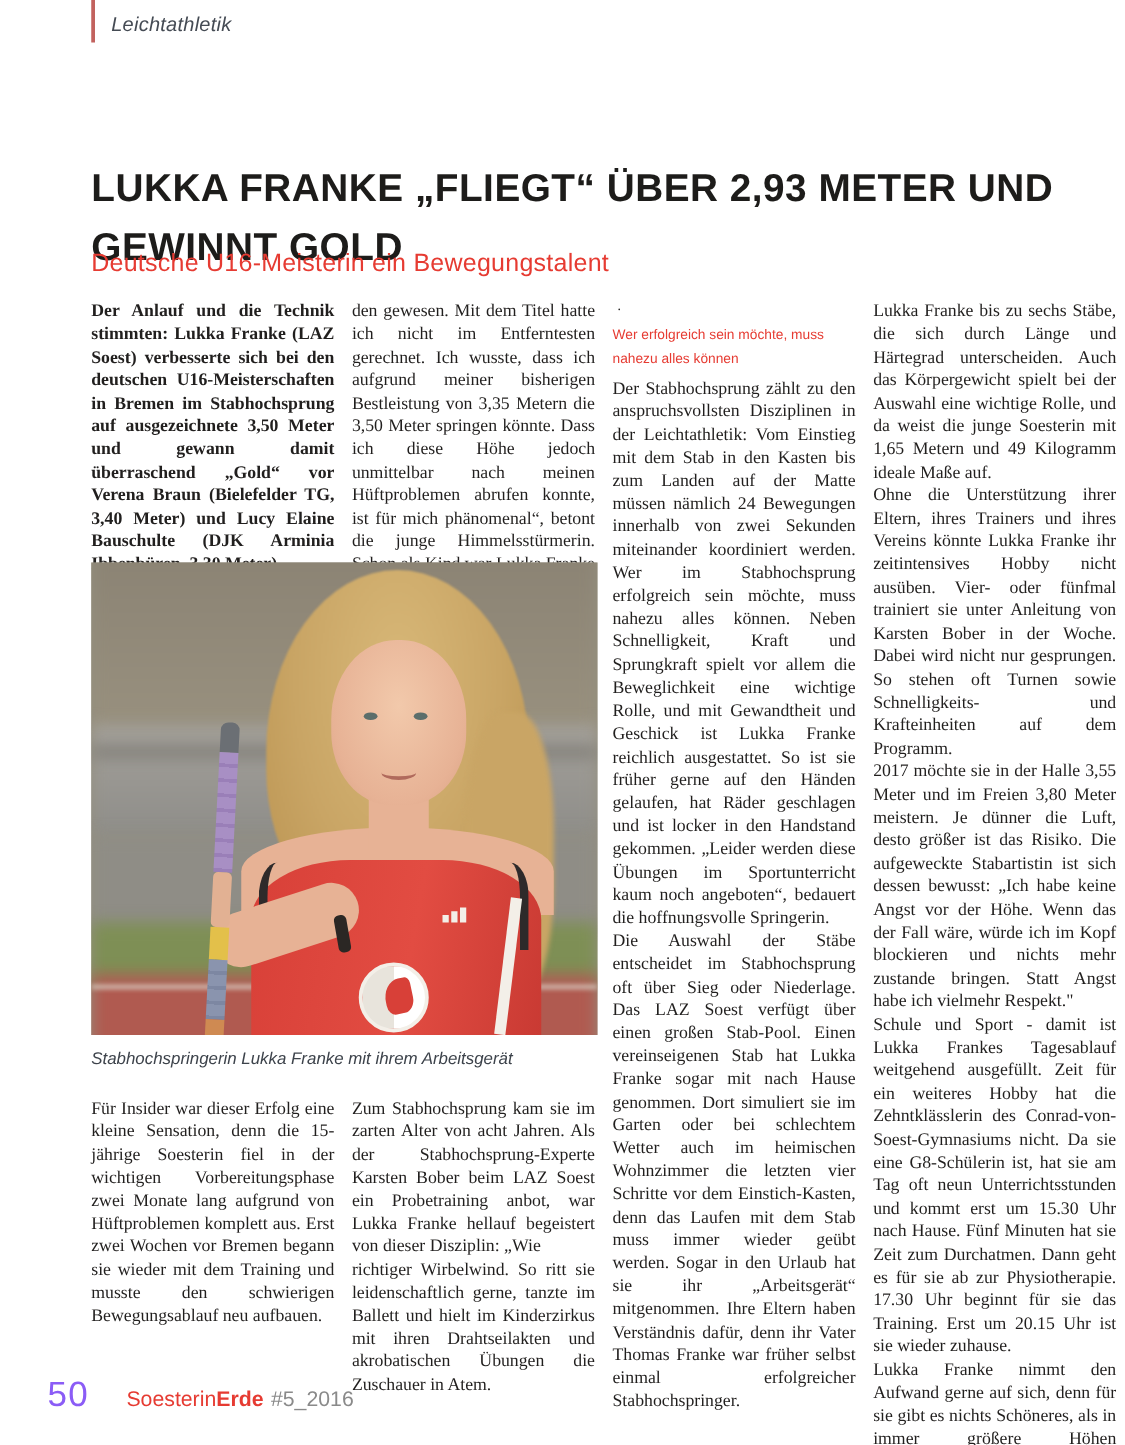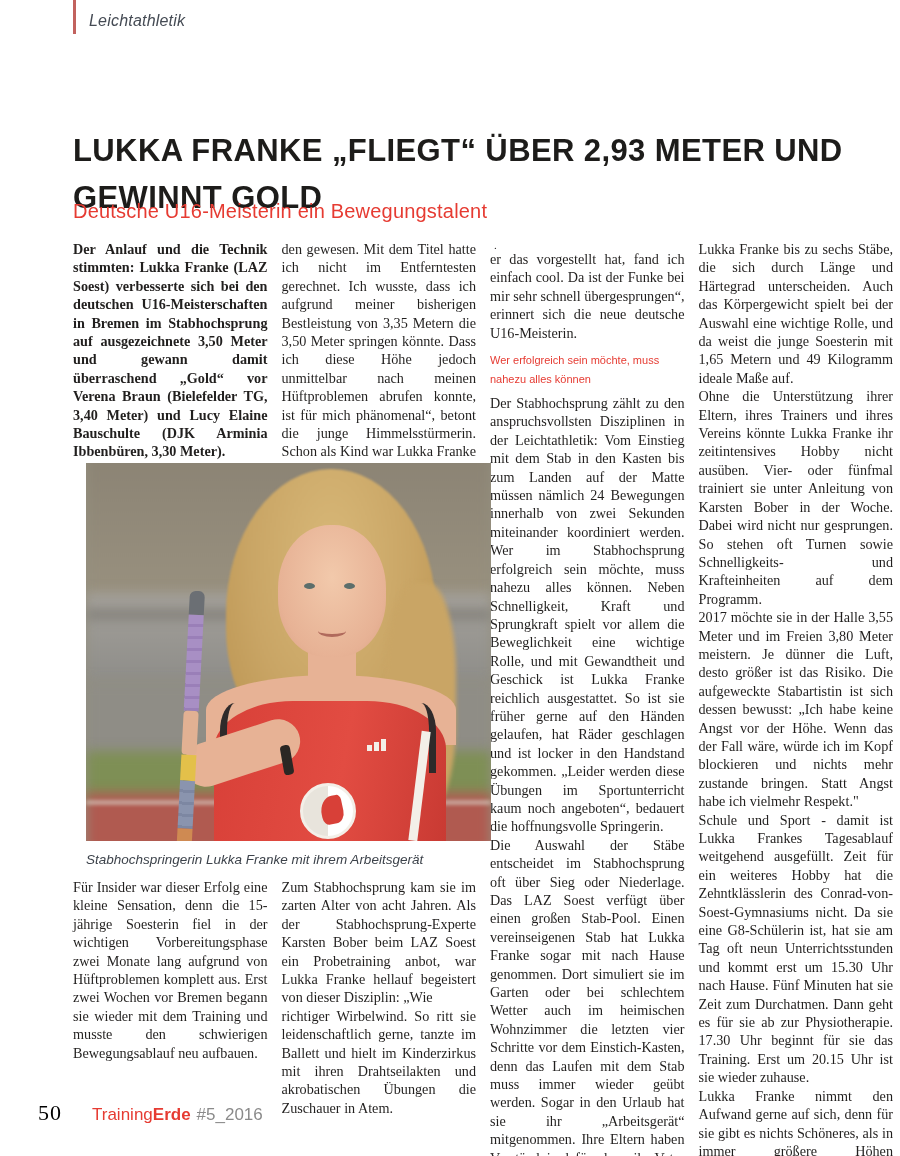--- a/index.html
+++ b/index.html
@@ -107,21 +107,21 @@
   .pole-hand   { height:44px; background:#e2b193; border-radius:4px; }
   .pole-yellow { height:26px; background:#e3c04a; }
   .pole-blue   { height:48px; background:repeating-linear-gradient(#8a94ae 0 9px, #7d87a2 9px 12px); }
   .pole-orange { height:22px; background:#cf8a52; }
   .caption {
     font-family:"Liberation Sans", sans-serif; font-style:italic;
     font-size:13.5px; color:#3d434b; margin-top:11px; text-align:left;
   }
   
   .footer { position:absolute; left:38px; top:1100px; display:flex; align-items:baseline; font-family:"Liberation Sans", sans-serif; }
-  .page-number { font-size:22px; color:#000000; letter-spacing:1px;font-family:Liberation Serif, serif; }
+  .page-number { font-size:28px; color:#8b5cf6; letter-spacing:1px; }
   .magazine { margin-left:30px; font-size:17px; color:#e63b32; }
   .magazine .bold { font-weight:bold; }
   .issue { margin-left:6px; font-size:17px; color:#8a8a8a; }
 </style>
 </head>
 <body>
 
 <div class="page">
 
   <div class="kicker">
@@ -135,21 +135,21 @@
   <div class="body-grid">
 
     <div class="col-text lead cell-r1c1">
       <p>Der Anlauf und die Technik stimmten: Lukka Franke (LAZ Soest) verbesserte sich bei den deutschen U16-Meisterschaften in Bremen im Stabhochsprung auf ausgezeichnete 3,50 Meter und gewann damit überraschend „Gold“ vor Verena Braun (Bielefelder TG, 3,40 Meter) und Lucy Elaine Bauschulte (DJK Arminia Ibbenbüren, 3,30 Meter).</p>
     </div>
 
     <div class="col-text cell-r1c2">
       <p>den gewesen. Mit dem Titel hatte ich nicht im Entferntesten gerechnet. Ich wusste, dass ich aufgrund meiner bisherigen Bestleistung von 3,35 Metern die 3,50 Meter springen könnte. Dass ich diese Höhe jedoch unmittelbar nach meinen Hüftproblemen abrufen konnte, ist für mich phänomenal“, betont die junge Himmelsstürmerin. Schon als Kind war Lukka Franke ein</p>
     </div>
 
-    <figure class="figure-cell" style="margin:13px;">
+    <figure class="figure-cell" style="margin:0;">
       <div class="photo">
         <div class="band bg-top"></div>
         <div class="band bg-wall"></div>
         <div class="band bg-rail"></div>
         <div class="band bg-mid"></div>
         <div class="band bg-grass"></div>
         <div class="band bg-track"></div>
         <div class="lane-line"></div>
 
         <div class="hair"></div>
@@ -192,37 +192,36 @@
       <p>Für Insider war dieser Erfolg eine kleine Sensation, denn die 15-jährige Soesterin fiel in der wichtigen Vorbereitungsphase zwei Monate lang aufgrund von Hüftproblemen komplett aus. Erst zwei Wochen vor Bremen begann sie wieder mit dem Training und musste den schwierigen Bewegungsablauf neu aufbauen.</p>
     </div>
 
     <div class="col-text cell-r3c2">
       <p>Zum Stabhochsprung kam sie im zarten Alter von acht Jahren. Als der Stabhochsprung-Experte Karsten Bober beim LAZ Soest ein Probetraining anbot, war Lukka Franke hellauf begeistert von dieser Disziplin: „Wie</p>
       <p>richtiger Wirbelwind. So ritt sie leidenschaftlich gerne, tanzte im Ballett und hielt im Kinderzirkus mit ihren Drahtseilakten und akrobatischen Übungen die Zuschauer in Atem.</p>
     </div>
 
     <div class="col-text cell-c3">
       <span class="stray-mark">.</span>
-      <p>er das vorgestellt hat, fand ich einfach cool. Da ist der Funke bei mir sehr schnell übergesprungen“, erinnert sich die neue deutsche U16-Meisterin.</p>
       <p class="col-subhead">Wer erfolgreich sein möchte, muss nahezu alles können</p>
       <p>Der Stabhochsprung zählt zu den anspruchsvollsten Disziplinen in der Leichtathletik: Vom Einstieg mit dem Stab in den Kasten bis zum Landen auf der Matte müssen nämlich 24 Bewegungen innerhalb von zwei Sekunden miteinander koordiniert werden. Wer im Stabhochsprung erfolgreich sein möchte, muss nahezu alles können. Neben Schnelligkeit, Kraft und Sprungkraft spielt vor allem die Beweglichkeit eine wichtige Rolle, und mit Gewandtheit und Geschick ist Lukka Franke reichlich ausgestattet. So ist sie früher gerne auf den Händen gelaufen, hat Räder geschlagen und ist locker in den Handstand gekommen. „Leider werden diese Übungen im Sportunterricht kaum noch angeboten“, bedauert die hoffnungsvolle Springerin.</p>
       <p>Die Auswahl der Stäbe entscheidet im Stabhochsprung oft über Sieg oder Niederlage. Das LAZ Soest verfügt über einen großen Stab-Pool. Einen vereinseigenen Stab hat Lukka Franke sogar mit nach Hause genommen. Dort simuliert sie im Garten oder bei schlechtem Wetter auch im heimischen Wohnzimmer die letzten vier Schritte vor dem Einstich-Kasten, denn das Laufen mit dem Stab muss immer wieder geübt werden. Sogar in den Urlaub hat sie ihr „Arbeitsgerät“ mitgenommen. Ihre Eltern haben Verständnis dafür, denn ihr Vater Thomas Franke war früher selbst einmal erfolgreicher Stabhochspringer.</p>
 
     </div>
 
     <div class="col-text cell-c4">
       <p>Lukka Franke bis zu sechs Stäbe, die sich durch Länge und Härtegrad unterscheiden. Auch das Körpergewicht spielt bei der Auswahl eine wichtige Rolle, und da weist die junge Soesterin mit 1,65 Metern und 49 Kilogramm ideale Maße auf.</p>
       <p>Ohne die Unterstützung ihrer Eltern, ihres Trainers und ihres Vereins könnte Lukka Franke ihr zeitintensives Hobby nicht ausüben. Vier- oder fünfmal trainiert sie unter Anleitung von Karsten Bober in der Woche. Dabei wird nicht nur gesprungen. So stehen oft Turnen sowie Schnelligkeits- und Krafteinheiten auf dem Programm.</p>
       <p>2017 möchte sie in der Halle 3,55 Meter und im Freien 3,80 Meter meistern. Je dünner die Luft, desto größer ist das Risiko. Die aufgeweckte Stabartistin ist sich dessen bewusst: „Ich habe keine Angst vor der Höhe. Wenn das der Fall wäre, würde ich im Kopf blockieren und nichts mehr zustande bringen. Statt Angst habe ich vielmehr Respekt."</p>
       <p>Schule und Sport - damit ist Lukka Frankes Tagesablauf weitgehend ausgefüllt. Zeit für ein weiteres Hobby hat die Zehntklässlerin des Conrad-von-Soest-Gymnasiums nicht. Da sie eine G8-Schülerin ist, hat sie am Tag oft neun Unterrichtsstunden und kommt erst um 15.30 Uhr nach Hause. Fünf Minuten hat sie Zeit zum Durchatmen. Dann geht es für sie ab zur Physiotherapie. 17.30 Uhr beginnt für sie das Training. Erst um 20.15 Uhr ist sie wieder zuhause.</p>
       <p><span>Lukka Franke nimmt den Aufwand gerne auf sich, denn für sie gibt es nichts Schöneres, als in immer größere Höhen vorzudringen und dabei die Orientierung zwischen Himmel und Erde zu behalten.</span></p>
 
     </div>
 
   </div>
 
   <div class="footer">
     <span class="page-number">50</span>
-    <span class="magazine"><span>Training</span><span class="bold">Erde</span></span>
+    <span class="magazine"><span>Soesterin</span><span class="bold">Erde</span></span>
     <span class="issue">#5_2016</span>
   </div>
 
 </div>
 
 </body></html>

